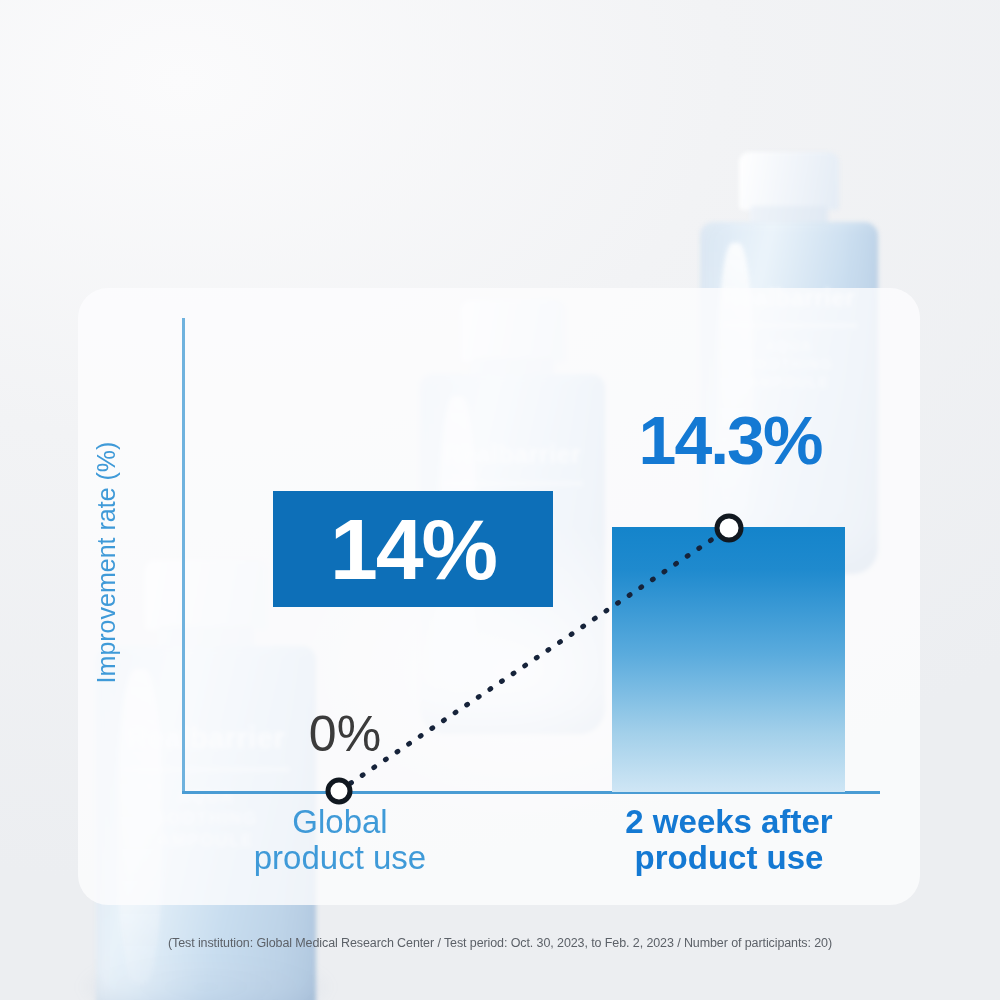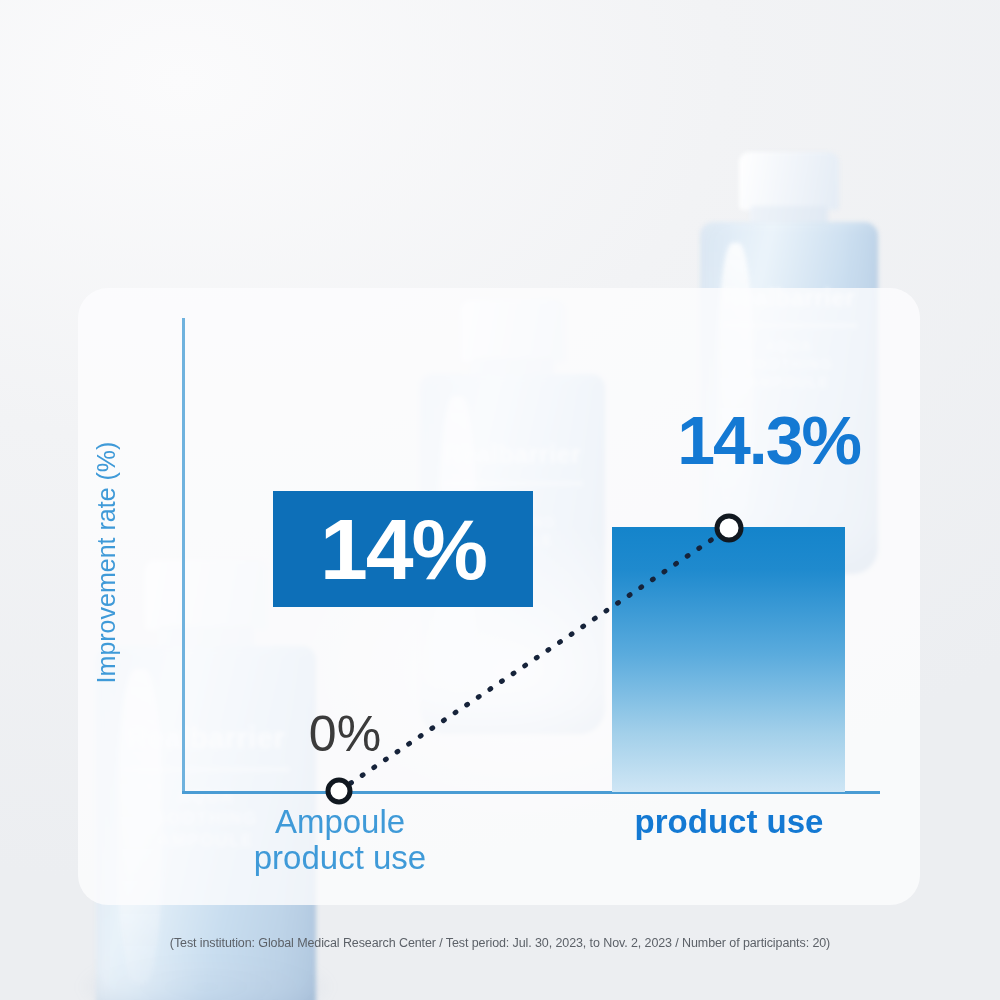--- a/index.html
+++ b/index.html
@@ -218,42 +218,42 @@
       #1f8ace 16%,
       #5aabdd 48%,
       #a3d0ea 78%,
       #cfe6f5 100%);
   }
 
   .badge-14 {
     position: absolute;
     left: 273px;
     top: 491px;
-    width: 260px;
+    width: 280px;
     height: 116px;
     background: #0d6fb8;
     display: flex;
     align-items: center;
     justify-content: center;
   }
   .badge-14 span {
     color: #ffffff;
     font-family: "Liberation Sans Narrow", "Liberation Sans", sans-serif;
     font-weight: bold;
     font-size: 86px;
     line-height: 86px;
     letter-spacing: -2px;
   }
 
   .value-143 {
     position: absolute;
     left: 600px;
     top: 405px;
     width: 260px;
-    text-align: right;
+    text-align: center;
     color: #1479d3;
     font-family: "Liberation Sans", sans-serif;
     font-weight: bold;
     font-size: 68px;
     line-height: 70px;
     letter-spacing: -2px;
   }
 
   .value-0 {
     position: absolute;
@@ -378,27 +378,28 @@
     </svg>
 
     <div class="badge-14">
       <span>14%</span>
     </div>
 
     <div class="value-143">14.3%</div>
     <div class="value-0">0%</div>
 
     <div class="xtick" id="xtick-before">
-      <div>Ampoule</div>
+      <div>Global</div>
       <div>product use</div>
     </div>
 
     <div class="xtick" id="xtick-after">
+      <div>2 weeks after</div>
       <div>product use</div>
     </div>
 
   </div>
 
   <div id="footnote">
-    <div>(Test institution: Global Medical Research Center / Test period: Jul. 30, 2023, to Nov. 2, 2023 / Number of participants: 20)</div>
+    <div>(Test institution: Global Medical Research Center / Test period: Oct. 30, 2023, to Feb. 2, 2023 / Number of participants: 20)</div>
   </div>
 
 </div>
 
 </body></html>

